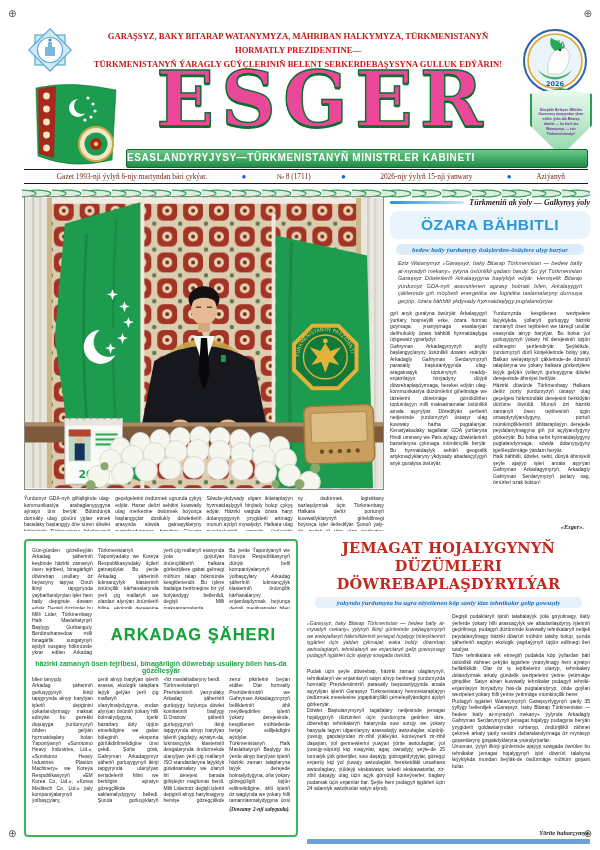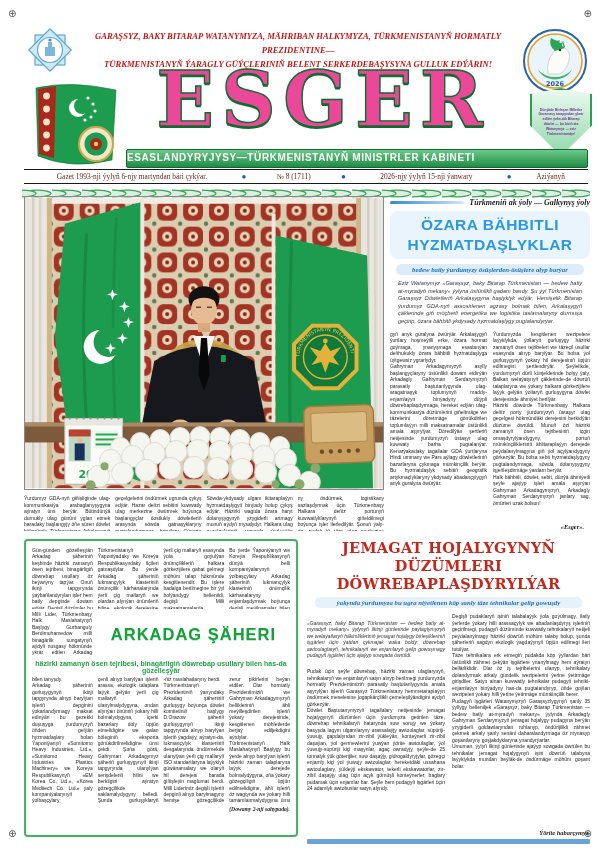--- a/index.html
+++ b/index.html
@@ -5,21 +5,21 @@
   html,body{margin:0;padding:0;background:#fff;}
   .page{position:relative;width:600px;height:850px;background:#fff;overflow:hidden;
         font-family:"Liberation Sans",sans-serif;color:#1d1d1d;}
   .reg{position:absolute;font:10px "DejaVu Sans",sans-serif;color:#555;}
 
   
   .emblem-left{position:absolute;left:26px;top:26px;width:48px;height:48px;}
   .year-logo{position:absolute;right:12px;top:28px;width:66px;height:66px;}
   .slogan{position:absolute;left:88px;right:92px;top:30px;text-align:center;
           font-family:"Liberation Serif",serif;font-weight:bold;font-size:8.6px;
-          line-height:1.6;color:#c41616;font-style:italic;}
+          line-height:1.6;color:#c41616;}
   .mast-flag{position:absolute;left:26px;top:82px;width:96px;height:88px;}
   .esger{position:absolute;left:118px;top:54px;width:372px;text-align:right;
          font-family:"DejaVu Serif",serif;font-weight:bold;font-size:76px;line-height:92px;
          letter-spacing:7px;color:#ec4899;-webkit-text-stroke:1.4px #0d6e2f;
          text-shadow:0 2px 0 #0e6e2f,0 0 2px #9fe0b6;}
   .shield{position:absolute;right:8px;top:88px;width:58px;height:64px;
           background:linear-gradient(180deg,#eafaef,#93d8ab);border:2px solid #2f9e52;
           clip-path:polygon(50% 0,100% 9%,100% 55%,50% 100%,0 55%,0 9%);
           display:flex;align-items:center;justify-content:center;}
   .shield-text{font-size:3.4px;line-height:1.4;font-weight:bold;color:#7a2d9e;
@@ -352,21 +352,20 @@
         </div>
       </div>
 
       <aside class="art1">
         <div class="kicker">
           <span class="kline"></span>
           <span class="ktext">Türkmeniň ak ýoly — Galkynyş ýoly</span>
         </div>
         <div class="a1head">
           <span>ÖZARA BÄHBITLI</span><br>
-          <span>HYZMATDAŞLYKLAR</span>
         </div>
         <div class="a1sub">bedew batly ýurdumyzy ösüşlerden-ösüşlere alyp barýar</div>
         <div class="a1intro">Eziz Watanymyz «Garaşsyz, baky Bitarap Türkmenistan — bedew batly at-myradyň mekany» ýylyna üstünlikli gadam basdy. Şu ýyl Türkmenistan Garaşsyz Döwletleriň Arkalaşygyna başlyklyk edýär. Hemişelik Bitarap ýurdumyz GDA-nyň assosirlenen agzasy bolmak bilen, Arkalaşygyň çäklerinde giň möçberli energetika we logistika taslamalaryny durmuşa geçirip, özara bähbitli ykdysady hyzmatdaşlygy pugtalandyrýar.</div>
         <div class="a1cols">
           <div class="a1col">gyň anyk guralyna öwürýär. Arkalaşygyň ýurtlary hoşmeýilli erke, özara hormat goýmaga, ynanyşmaga esaslanýan deňhukukly özara bähbitli hyzmatdaşlyga üýtgewsiz ygrarlydyr.
 Gahryman Arkadagymyzyň asylly başlangyçlaryny üstünlikli dowam etdirýän Arkadagly Gahryman Serdarymyzyň parasatly baştutanlygynda ulag-aragatnaşyk toplumynyň maddy-enjamlaýyn binýadyny düýpli döwrebaplaşdyrmaga, hereket edýän ulag-kommunikasiýa düzümlerini giňeltmäge we täzelerini döretmäge gönükdirilen toplumlaýyn milli maksatnamalar üstünlikli amala aşyrylýar. Döredilýän şertleriň netijesinde ýurdumyzyň üstaşyr ulag kuwwaty barha pugtalanýar. Kenarýakadaky tagallalar GDA ýurtlaryna Hindi ummany we Pars aýlagy döwletleriniň bazarlaryna çykmaga mümkinçilik berýär. Bu hyzmatdaşlyk sebitiň geografik artykmaçlyklaryny ykdysady abadançylygyň anyk guralyna öwürýär.</div>
           <div class="a1col">Ýurdumyzda kesgitlenen wezipelere laýyklykda, ýollaryň gurluşygy häzirki zamanyň ösen tejribeleri we täzeçil usullar esasynda alnyp barylýar. Bu bolsa ýol gurluşygynyň ýokary hil derejesiniň üpjün edilmegini şertlendirýär. Şeýlelikde, ýurdumyzyň dürli künjeklerinde bolşy ýaly, Balkan welaýatynyň çäklerinde-de döwrüň talaplaryna we ýokary halkara görkezijilere laýyk gelýän ýollaryň gurluşygyna döwlet derejesinde ähmiýet berilýär.
 Häzirki döwürde Türkmenbaşy Halkara deňiz porty ýurdumyzyň üstaşyr ulag geçelgesi hökmündäki derejesini berkidýän düzüme öwrüldi. Munuň özi häzirki zamanyň ösen tejribesiniň içgin ornaşdyrylýandygyny, portuň mümkinçilikleriniň ählitaraplaýyn derejede peýdalanylmagyna giň ýol açylýandygyny görkezýär. Bu bolsa sebit hyzmatdaşlygyny pugtalandyrmaga, söwda dolanyşygyny işjeňleşdirmäge ýardam berýär.
 Halk bähbitli, döwlet, sebit, dünýä ähmiýetli şeýle ajaýyp işleri amala aşyrýan Gahryman Arkadagymyzyň, Arkadagly Gahryman Serdarymyzyň janlary sag, ömürleri uzak bolsun!</div>
         </div>

